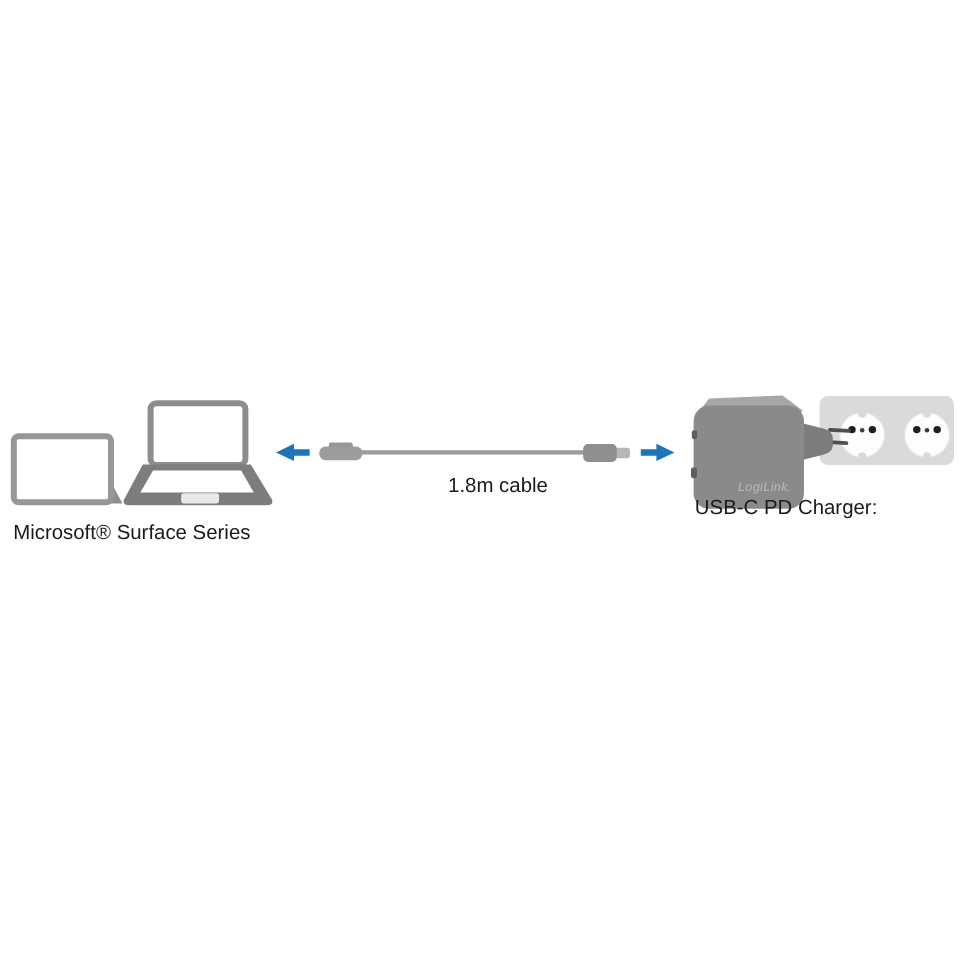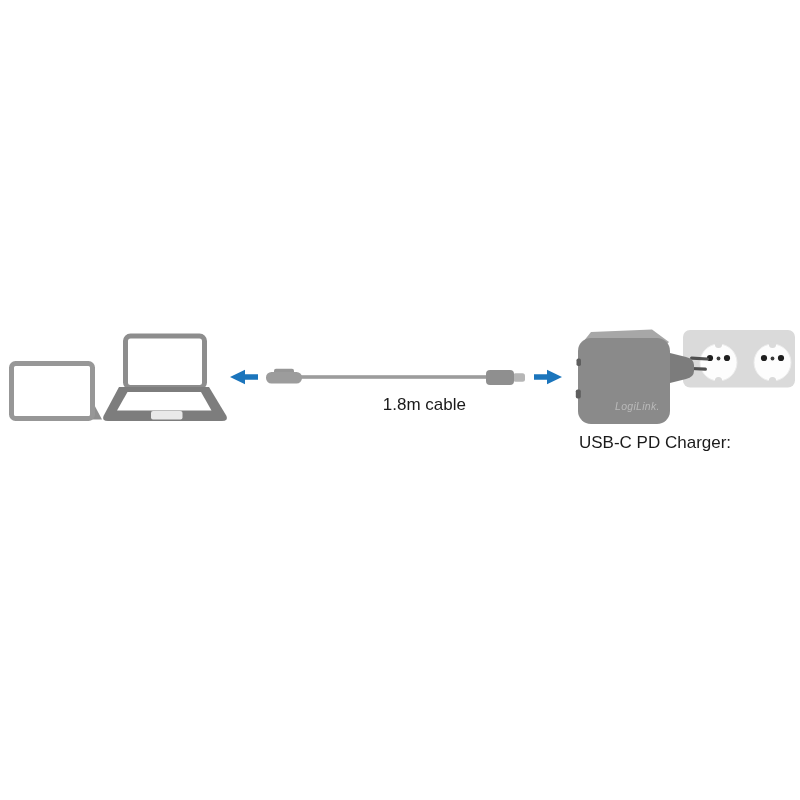--- a/index.html
+++ b/index.html
@@ -11,23 +11,23 @@
     overflow:hidden;
   }
   .diagram-svg{position:absolute;left:0;top:0;}
   .label{
     position:absolute;
     color:#1a1a1a;
     font-size:17px;
     line-height:19.5px;
     white-space:nowrap;
   }
-  .label-cable{left:332px;top:395px;width:134px;text-align:right;}
+  .label-cable{left:348px;top:395px;width:134px;text-align:center;}
   .label-surface{left:11px;top:434px;}
-  .label-charger{left:579px;top:433px;}
+  .label-charger{left:579px;top:413px;}
   .brand{
     position:absolute;
     left:615px;top:400px;
     font-size:10.5px;
     font-style:italic;
     color:#b9b9b9;
     letter-spacing:0.3px;
     text-align:right;
   }
 </style>
@@ -93,18 +93,19 @@
 
       <rect x="576.5" y="358.5" width="4.5" height="7.5" rx="1.8" fill="#5e5e5e"></rect>
       <rect x="575.8" y="389.5" width="5" height="9" rx="1.8" fill="#5e5e5e"></rect>
     </g>
   </svg>
 
   <div class="brand">LogiLink.</div>
 
   <div class="label label-cable">1.8m cable</div>
 
+  <div class="label label-surface">Microsoft® Surface Series</div>
 
   <div class="label label-charger">
     <div>USB-C PD Charger:</div>
   </div>
 
 </div>
 
 </body></html>

